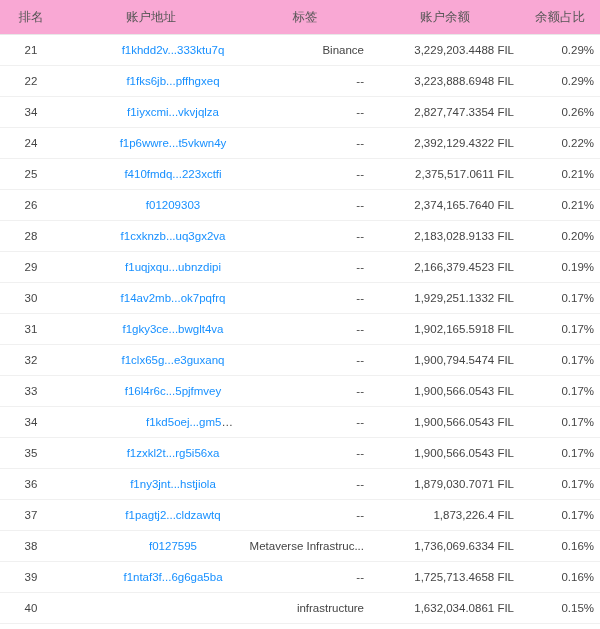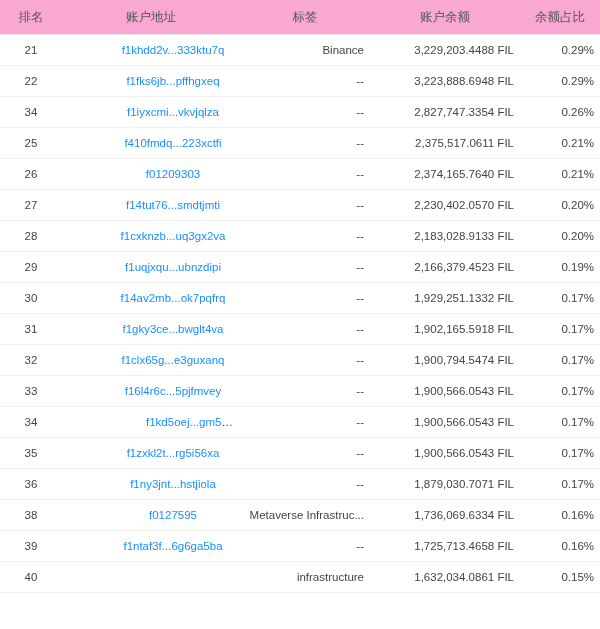--- a/index.html
+++ b/index.html
@@ -100,41 +100,41 @@
         <td class="c-share">0.29%</td>
       </tr>
       <tr>
         <td class="c-rank">34</td>
         <td class="c-address"><a class="addr-link" href="#" style="color: rgb(24, 144, 255);">f1iyxcmi...vkvjqlza</a></td>
         <td class="c-tag dash">--</td>
         <td class="c-balance">2,827,747.3354 FIL</td>
         <td class="c-share">0.26%</td>
       </tr>
       <tr>
+        <td class="c-rank">24</td>
+        <td class="c-address"><a class="addr-link" href="#" style="color: rgb(24, 144, 255);">f1p6wwre...t5vkwn4y</a></td>
+        <td class="c-tag dash">--</td>
+        <td class="c-balance">2,392,129.4322 FIL</td>
+        <td class="c-share">0.22%</td>
+      </tr>
+      <tr>
         <td class="c-rank">25</td>
         <td class="c-address"><a class="addr-link" href="#" style="color: rgb(24, 144, 255);">f410fmdq...223xctfi</a></td>
         <td class="c-tag dash">--</td>
         <td class="c-balance">2,375,517.0611 FIL</td>
         <td class="c-share">0.21%</td>
       </tr>
       <tr>
         <td class="c-rank">26</td>
         <td class="c-address"><a class="addr-link" href="#" style="color: rgb(24, 144, 255);">f01209303</a></td>
         <td class="c-tag dash">--</td>
         <td class="c-balance">2,374,165.7640 FIL</td>
         <td class="c-share">0.21%</td>
       </tr>
       <tr>
-        <td class="c-rank">27</td>
-        <td class="c-address"><a class="addr-link" href="#" style="color: rgb(24, 144, 255);">f14tut76...smdtjmti</a></td>
-        <td class="c-tag dash">--</td>
-        <td class="c-balance">2,230,402.0570 FIL</td>
-        <td class="c-share">0.20%</td>
-      </tr>
-      <tr>
         <td class="c-rank">28</td>
         <td class="c-address"><a class="addr-link" href="#" style="color: rgb(24, 144, 255);">f1cxknzb...uq3gx2va</a></td>
         <td class="c-tag dash">--</td>
         <td class="c-balance">2,183,028.9133 FIL</td>
         <td class="c-share">0.20%</td>
       </tr>
       <tr>
         <td class="c-rank">29</td>
         <td class="c-address"><a class="addr-link" href="#" style="color: rgb(24, 144, 255);">f1uqjxqu...ubnzdipi</a></td>
         <td class="c-tag dash">--</td>
@@ -181,20 +181,27 @@
         <td class="c-address"><a class="addr-link" href="#" style="color: rgb(24, 144, 255);">f1zxkl2t...rg5i56xa</a></td>
         <td class="c-tag dash">--</td>
         <td class="c-balance">1,900,566.0543 FIL</td>
         <td class="c-share">0.17%</td>
       </tr>
       <tr>
         <td class="c-rank">36</td>
         <td class="c-address"><a class="addr-link" href="#" style="color: rgb(24, 144, 255);">f1ny3jnt...hstjiola</a></td>
         <td class="c-tag dash">--</td>
         <td class="c-balance">1,879,030.7071 FIL</td>
+        <td class="c-share">0.17%</td>
+      </tr>
+      <tr>
+        <td class="c-rank">37</td>
+        <td class="c-address"><a class="addr-link" href="#" style="color: rgb(24, 144, 255);">f1pagtj2...cldzawtq</a></td>
+        <td class="c-tag dash">--</td>
+        <td class="c-balance">1,873,226.4 FIL</td>
         <td class="c-share">0.17%</td>
       </tr>
       <tr>
         <td class="c-rank">38</td>
         <td class="c-address"><a class="addr-link" href="#" style="color: rgb(24, 144, 255);">f0127595</a></td>
         <td class="c-tag">Metaverse Infrastruc...</td>
         <td class="c-balance">1,736,069.6334 FIL</td>
         <td class="c-share">0.16%</td>
       </tr>
       <tr>

